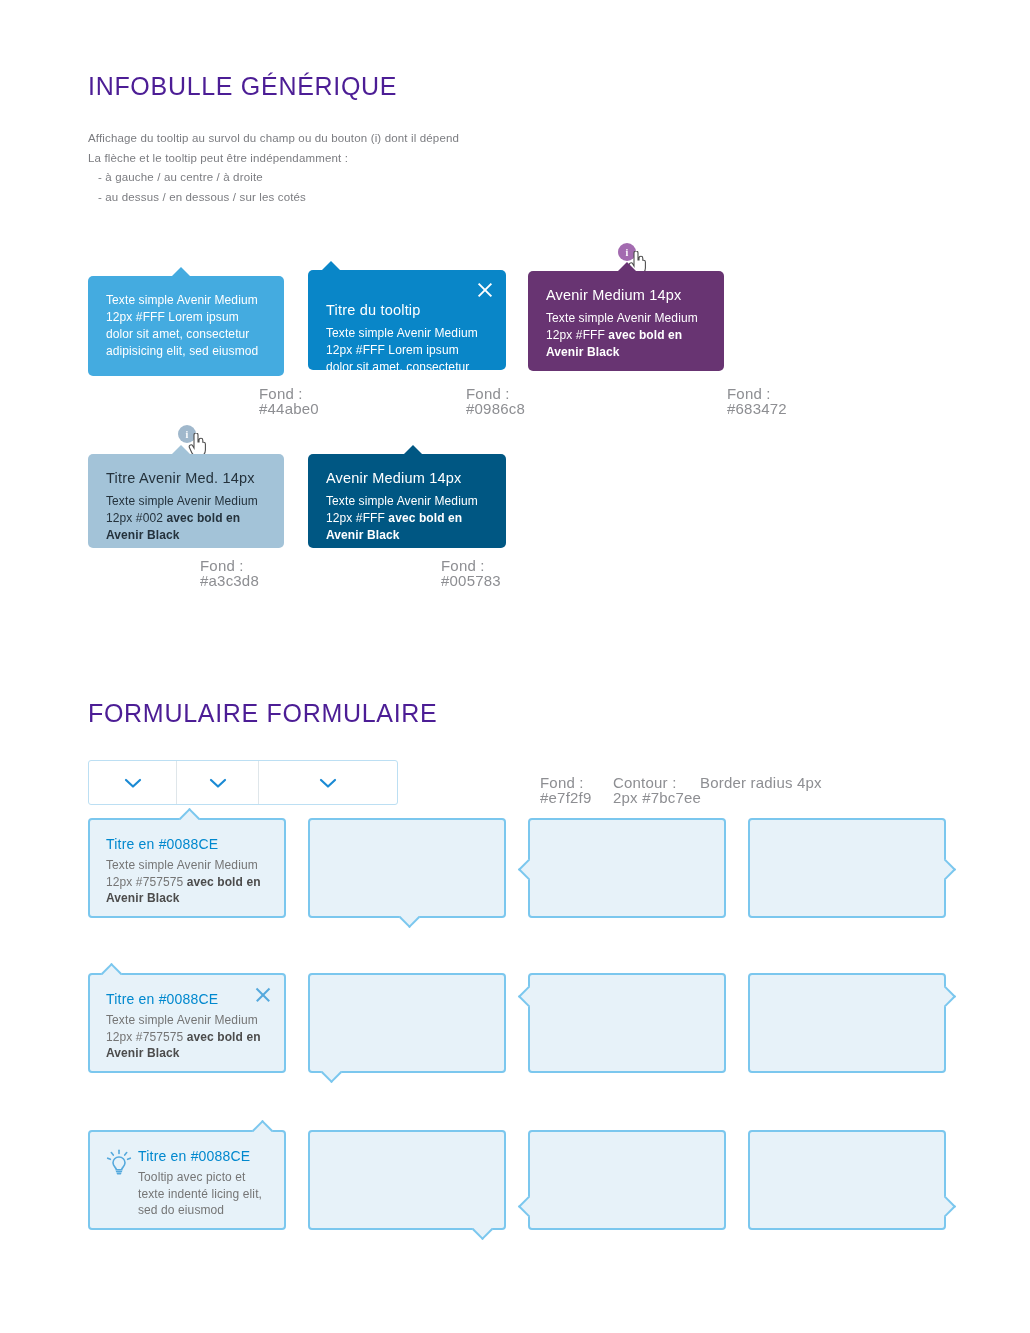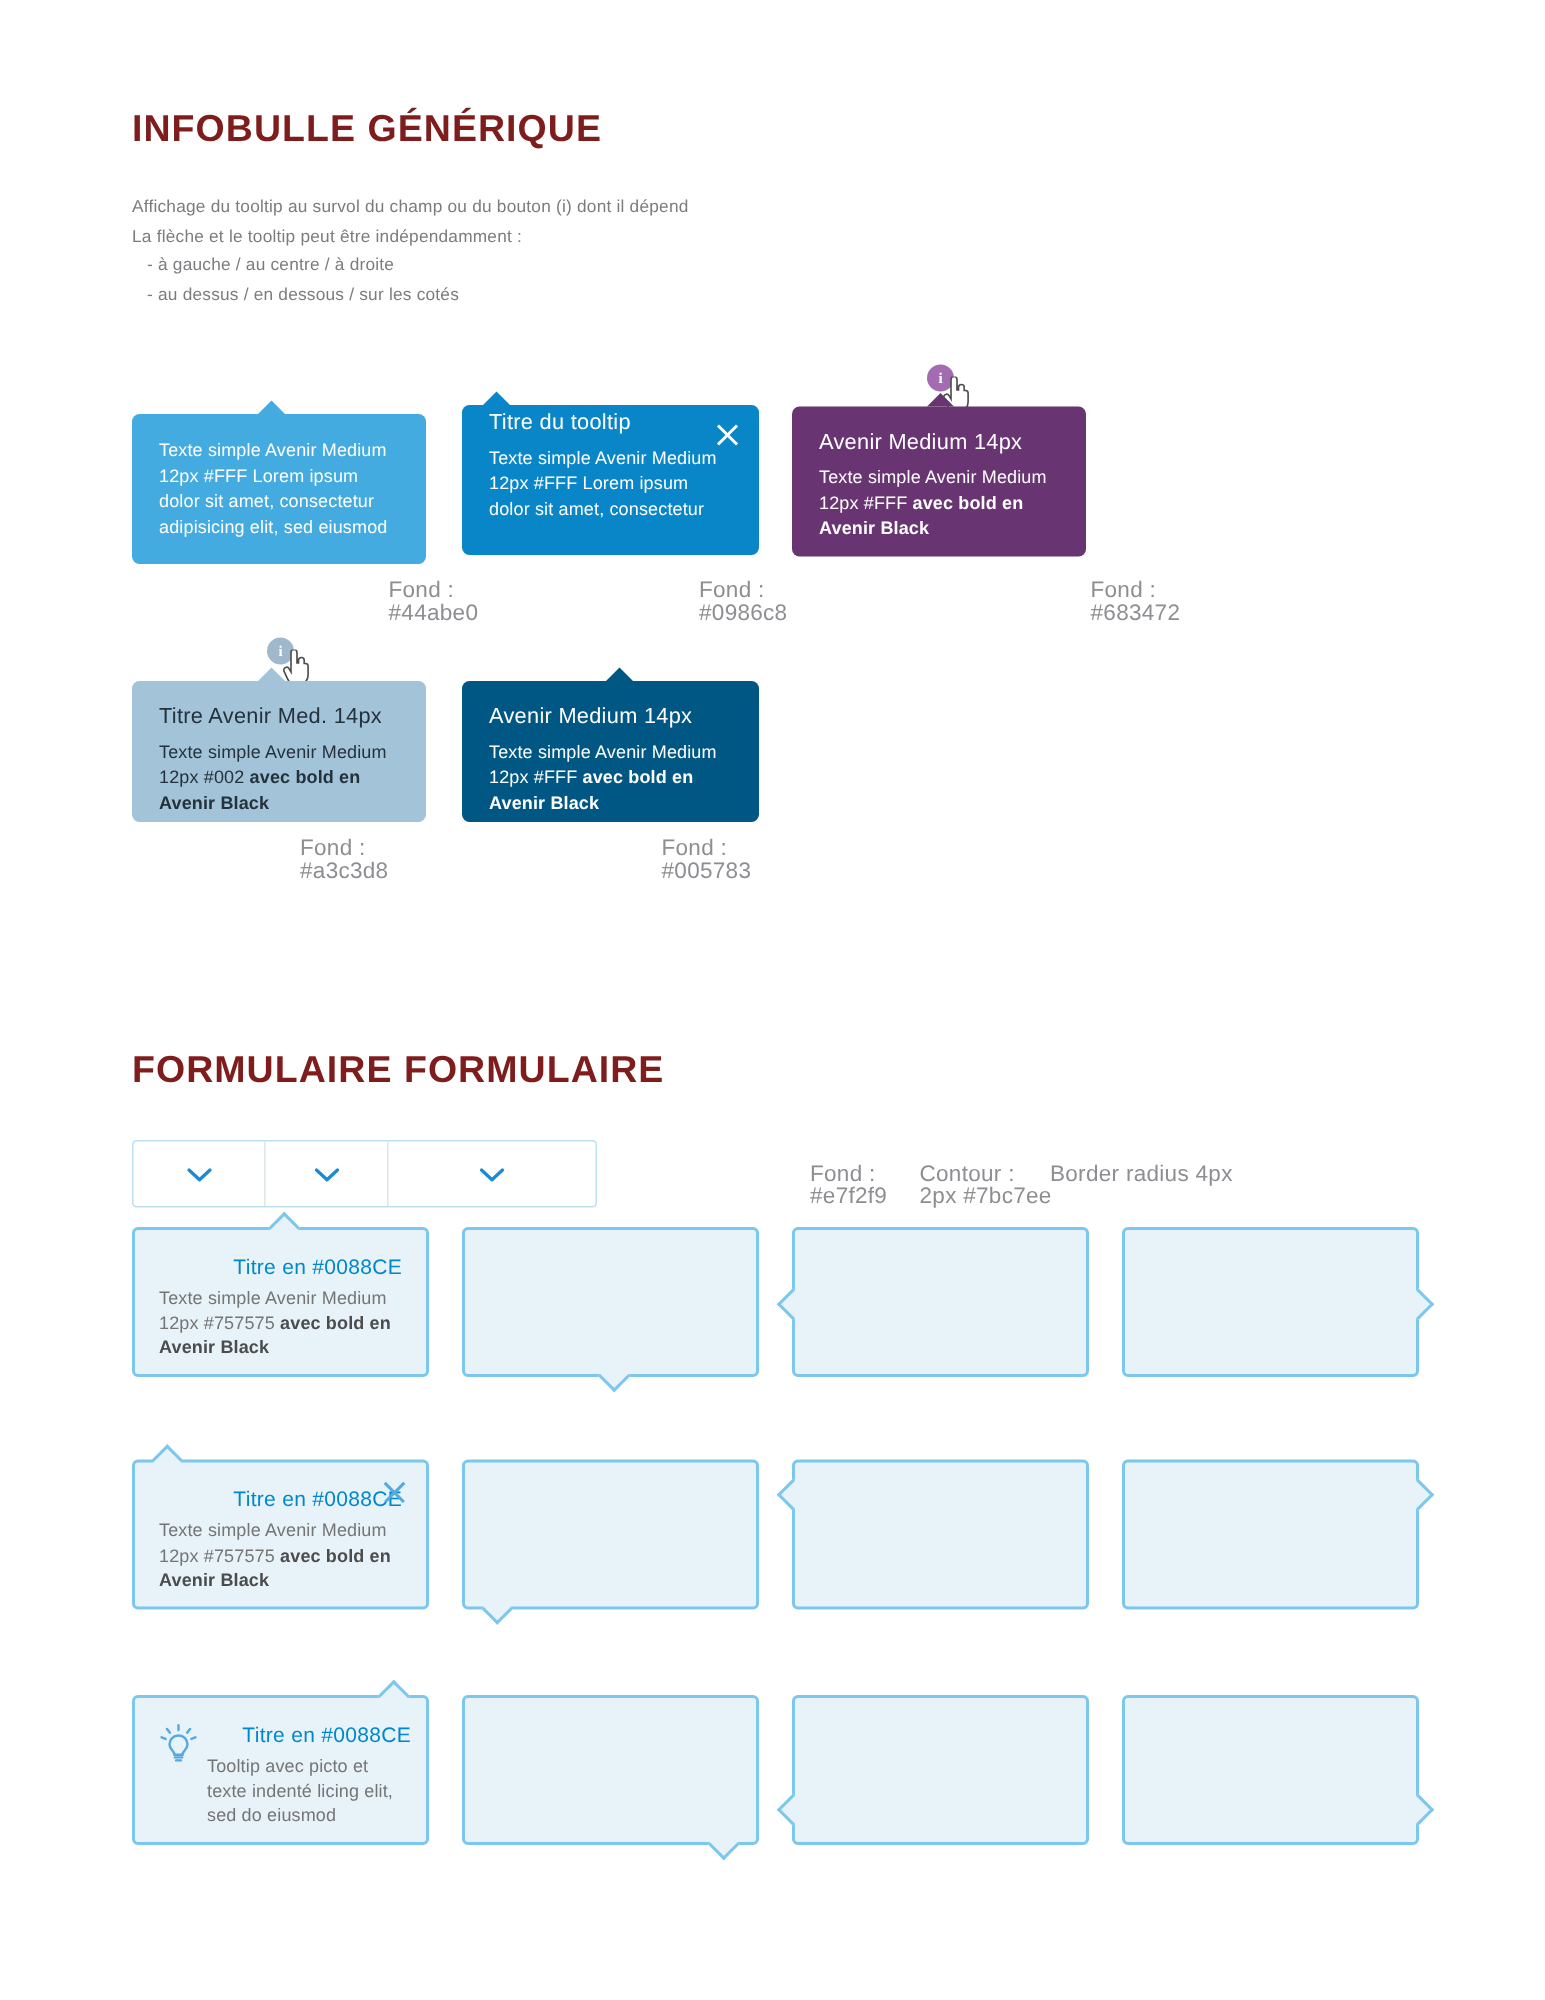--- a/index.html
+++ b/index.html
@@ -8,23 +8,23 @@
     background: #ffffff;
     font-family: "Liberation Sans", sans-serif;
     overflow: hidden;
   }
   .page { position: relative; width: 1030px; height: 1333px; }
 
   
   .section-title {
     position: absolute;
     font-size: 25px;
-    font-weight: 700;
+    font-weight: 400;
     letter-spacing: 0.7px;
-    color: #7f1d1d;
+    color: #4c1d95;
   }
   #title-generique { left: 88px; top: 72px; }
   #title-formulaire { left: 88px; top: 699px; }
 
   
   #intro-notes {
     position: absolute; left: 88px; top: 129px;
     width: 520px;
     font-size: 11.5px;
     color: #7b7c80;
@@ -122,21 +122,20 @@
     position: absolute;
     background: #e7f2f9;
     border: 2px solid #7bc7ee;
     border-radius: 4px;
   }
   .fbox .f-title {
     font-size: 14px;
     color: #0088CE;
     letter-spacing: 0.2px;
     line-height: 20px;
-    text-align: right;
   }
   .fbox .f-body {
     font-size: 12px;
     color: #757575;
     line-height: 16.5px;
     letter-spacing: 0.1px;
     margin-top: 3px;
   }
   .fbox .f-body b { font-weight: 700; color: #4c4c4c; }
   .fbox .f-inner { padding: 14px 16px; }
@@ -177,21 +176,21 @@
       <div>12px #FFF Lorem ipsum</div>
       <div>dolor sit amet, consectetur</div>
       <div>adipisicing elit, sed eiusmod</div>
     </div>
   </div>
   <div class="caption" style="left:259px; top:386px; width:80px;">
     <div>Fond :</div>
     <div>#44abe0</div>
   </div>
 
-  <div class="tt" id="tt-2" style="left:308px; top:270px; width:198px; height:100px; background:#0986c8; color:#ffffff; padding-top:2px;">
+  <div class="tt" id="tt-2" style="left:308px; top:270px; width:198px; height:100px; background:#0986c8; color:#ffffff; padding-top:30px;">
     <div class="arrow-up-solid" style="left:14px; top:-9px; border-bottom:9px solid #0986c8;"></div>
     <div class="close-x" style="right:12px; top:11px;"></div>
     <div class="tt-title">Titre du tooltip</div>
     <div class="tt-body">
       <div>Texte simple Avenir Medium</div>
       <div>12px #FFF Lorem ipsum</div>
       <div>dolor sit amet, consectetur</div>
     </div>
   </div>
   <div class="caption" style="left:466px; top:386px; width:80px;">

